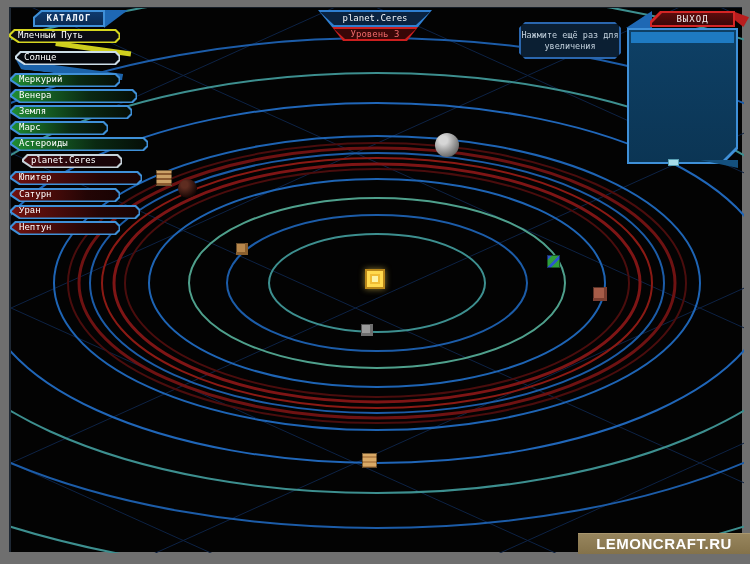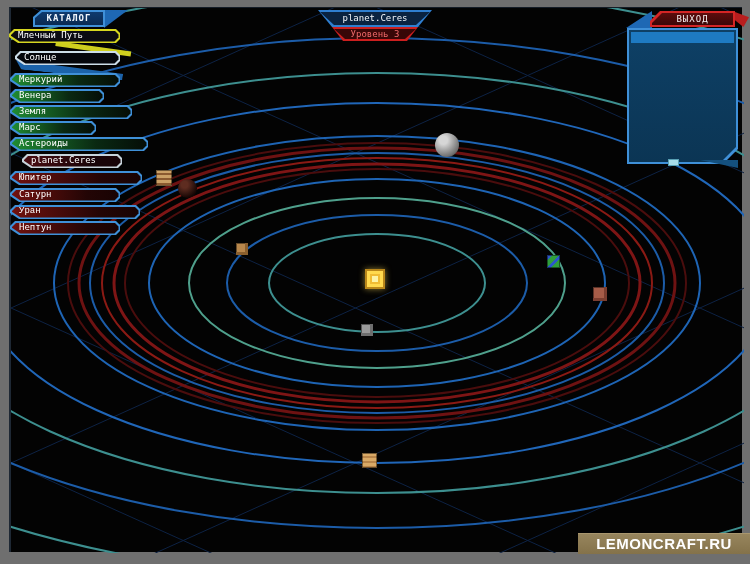--- a/index.html
+++ b/index.html
@@ -193,31 +193,31 @@
   <div class="item item-white" style="left:15px;top:51px;width:105px;">
     <div class="bg"></div>
       <div class="fill"></div>
     <span class="label">Солнце</span>
   </div>
   <div class="item item-green" style="left:10px;top:73px;width:110px;">
     <div class="bg"></div>
       <div class="fill"></div>
     <span class="label">Меркурий</span>
   </div>
-  <div class="item item-green" style="left:10px;top:89px;width:94px;">
+  <div class="item item-green" style="left:10px;top:89px;width:86px;padding-left:41px;">
     <div class="bg"></div>
       <div class="fill"></div>
     <span class="label">Венера</span>
   </div>
   <div class="item item-green" style="left:10px;top:105px;width:122px;border-radius:7px;">
     <div class="bg"></div>
       <div class="fill"></div>
     <span class="label">Земля</span>
   </div>
-  <div class="item item-green" style="left:10px;top:121px;width:86px;">
+  <div class="item item-green" style="left:10px;top:121px;width:98px;">
     <div class="bg"></div>
       <div class="fill"></div>
     <span class="label">Марс</span>
   </div>
   <div class="item item-green" style="left:10px;top:137px;width:110px;padding-left:28px;">
     <div class="bg"></div>
       <div class="fill"></div>
     <span class="label">Астероиды</span>
   </div>
   <div class="item item-ceres" style="left:22px;top:154px;width:100px;">
@@ -266,16 +266,20 @@
   <div class="exit-right-accent"></div>
 
   <div class="panel">
     <div class="bg"></div>
     <div class="fill"></div>
     <div class="topbar"></div>
   </div>
   <div class="panel-foot"></div>
   <div class="panel-handle"></div>
 
+  <div class="tooltip">
+    <span class="line">Нажмите ещё раз для</span>
+    <span class="line">увеличения</span>
+  </div>
 
   <div class="watermark">LEMONCRAFT.RU</div>
 
 </div>
 
 </body></html>

